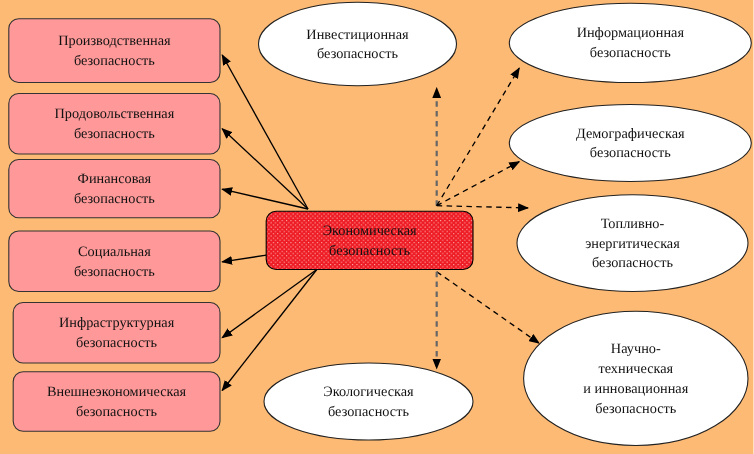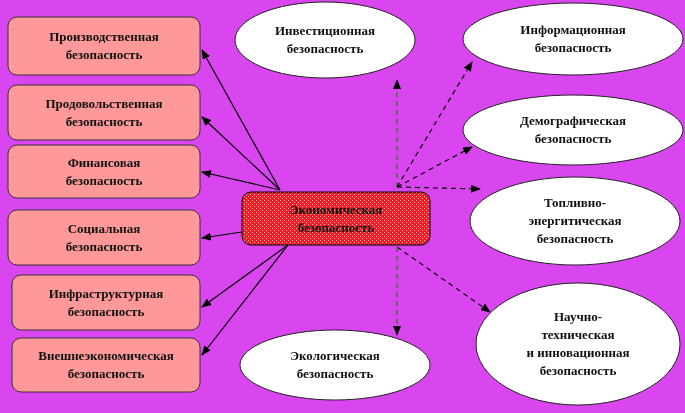--- a/index.html
+++ b/index.html
@@ -1,16 +1,16 @@
 <!DOCTYPE html>
 <html><head>
 <meta charset="utf-8">
 <style>
   html, body { margin: 0; padding: 0; background: #ffffff; }
-  #stage { position: relative; width: 685px; height: 413px; overflow: hidden; background: #d946ef; font-weight: bold; }
+  #stage { position: relative; width: 685px; height: 413px; overflow: hidden; background: #fdba74; }
   svg { position: absolute; left: 0; top: 0; }
   .lbl { font-family: "Liberation Serif", "DejaVu Serif", serif; font-size: 13px; fill: #111; }
 </style>
 </head>
 <body>
 
 <div id="stage">
 <svg id="dg" width="685" height="413" viewBox="0 0 685 413" xmlns="http://www.w3.org/2000/svg">
   <defs>
     <pattern id="hatch" width="4" height="4" patternUnits="userSpaceOnUse">

